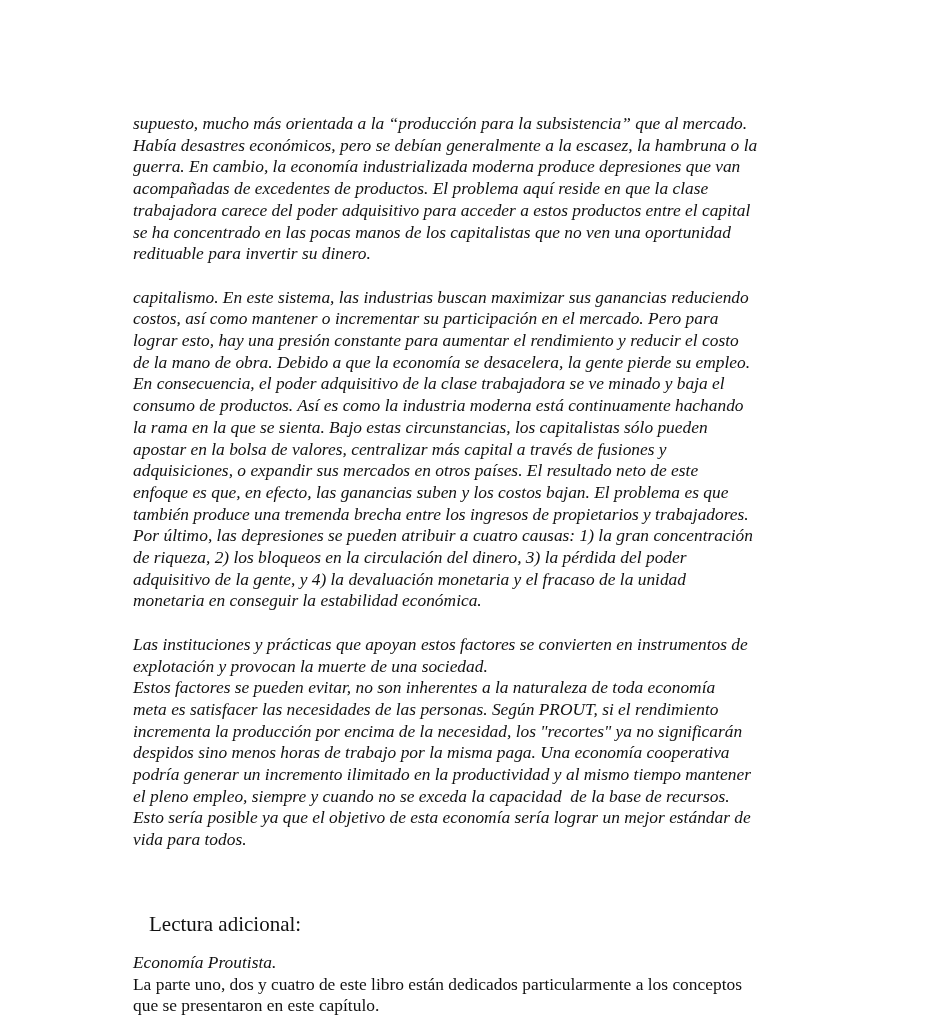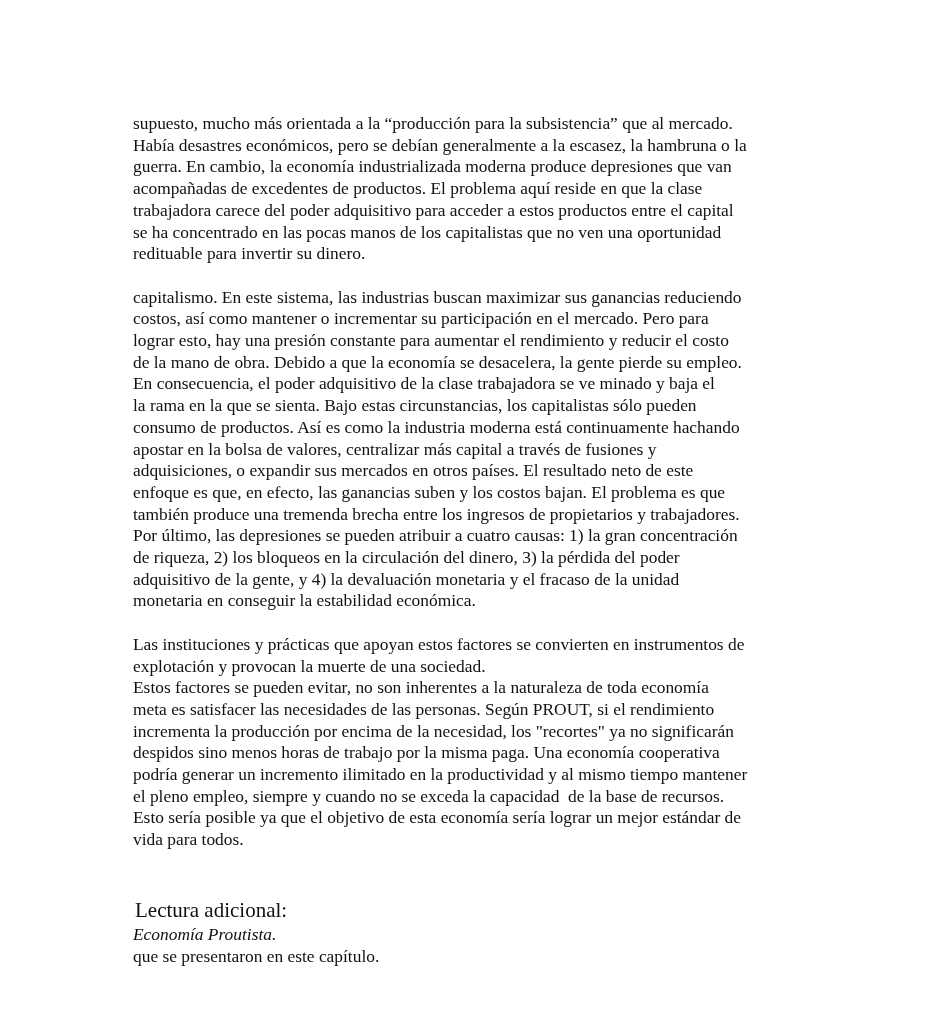--- a/index.html
+++ b/index.html
@@ -19,35 +19,36 @@
       top: 113px;
       width: 680px;
       font-family: "Liberation Serif", "DejaVu Serif", serif;
       font-size: 17.4px;
       line-height: 21.7px;
       color: #111111;
     }
     .para {
       margin: 0;
       white-space: normal;
+      font-style: italic;
     }
     .line {
       display: block;
       white-space: pre;
     }
     .gap {
       height: 21.7px;
     }
     .gap-big {
       height: 43px;
     }
     .heading {
       font-size: 21px;
       line-height: 24px;
-      margin: 2px;
+      margin: 16px;
       padding-top: 2px;
     }
     .italic {
       font-style: italic;
     }
   </style>
 </head>
 <body>
 
 <div class="page">
@@ -63,22 +64,22 @@
   </div>
 
   <div class="gap"></div>
 
   <div class="para">
     <span class="line">capitalismo. En este sistema, las industrias buscan maximizar sus ganancias reduciendo</span>
     <span class="line">costos, así como mantener o incrementar su participación en el mercado. Pero para</span>
     <span class="line">lograr esto, hay una presión constante para aumentar el rendimiento y reducir el costo</span>
     <span class="line">de la mano de obra. Debido a que la economía se desacelera, la gente pierde su empleo.</span>
     <span class="line">En consecuencia, el poder adquisitivo de la clase trabajadora se ve minado y baja el</span>
+    <span class="line">consumo de productos. Así es como la industria moderna está continuamente hachando</span>
     <span class="line">la rama en la que se sienta. Bajo estas circunstancias, los capitalistas sólo pueden</span>
-    <span class="line">consumo de productos. Así es como la industria moderna está continuamente hachando</span>
     <span class="line">apostar en la bolsa de valores, centralizar más capital a través de fusiones y</span>
     <span class="line">adquisiciones, o expandir sus mercados en otros países. El resultado neto de este</span>
     <span class="line">enfoque es que, en efecto, las ganancias suben y los costos bajan. El problema es que</span>
     <span class="line">también produce una tremenda brecha entre los ingresos de propietarios y trabajadores.</span>
     <span class="line">Por último, las depresiones se pueden atribuir a cuatro causas: 1) la gran concentración</span>
     <span class="line">de riqueza, 2) los bloqueos en la circulación del dinero, 3) la pérdida del poder</span>
     <span class="line">adquisitivo de la gente, y 4) la devaluación monetaria y el fracaso de la unidad</span>
     <span class="line">monetaria en conseguir la estabilidad económica.</span>
   </div>
 
@@ -95,16 +96,17 @@
     <span class="line">el pleno empleo, siempre y cuando no se exceda la capacidad  de la base de recursos.</span>
     <span class="line">Esto sería posible ya que el objetivo de esta economía sería lograr un mejor estándar de</span>
     <span class="line">vida para todos.</span>
   </div>
 
   <div class="gap-big"></div>
 
   <div class="section">
     <div class="heading">Lectura adicional:</div>
     <span class="line italic">Economía Proutista.</span>
+    <span class="line">La parte uno, dos y cuatro de este libro están dedicados particularmente a los conceptos</span>
     <span class="line">que se presentaron en este capítulo.</span>
   </div>
 
 </div>
 
 </body></html>

